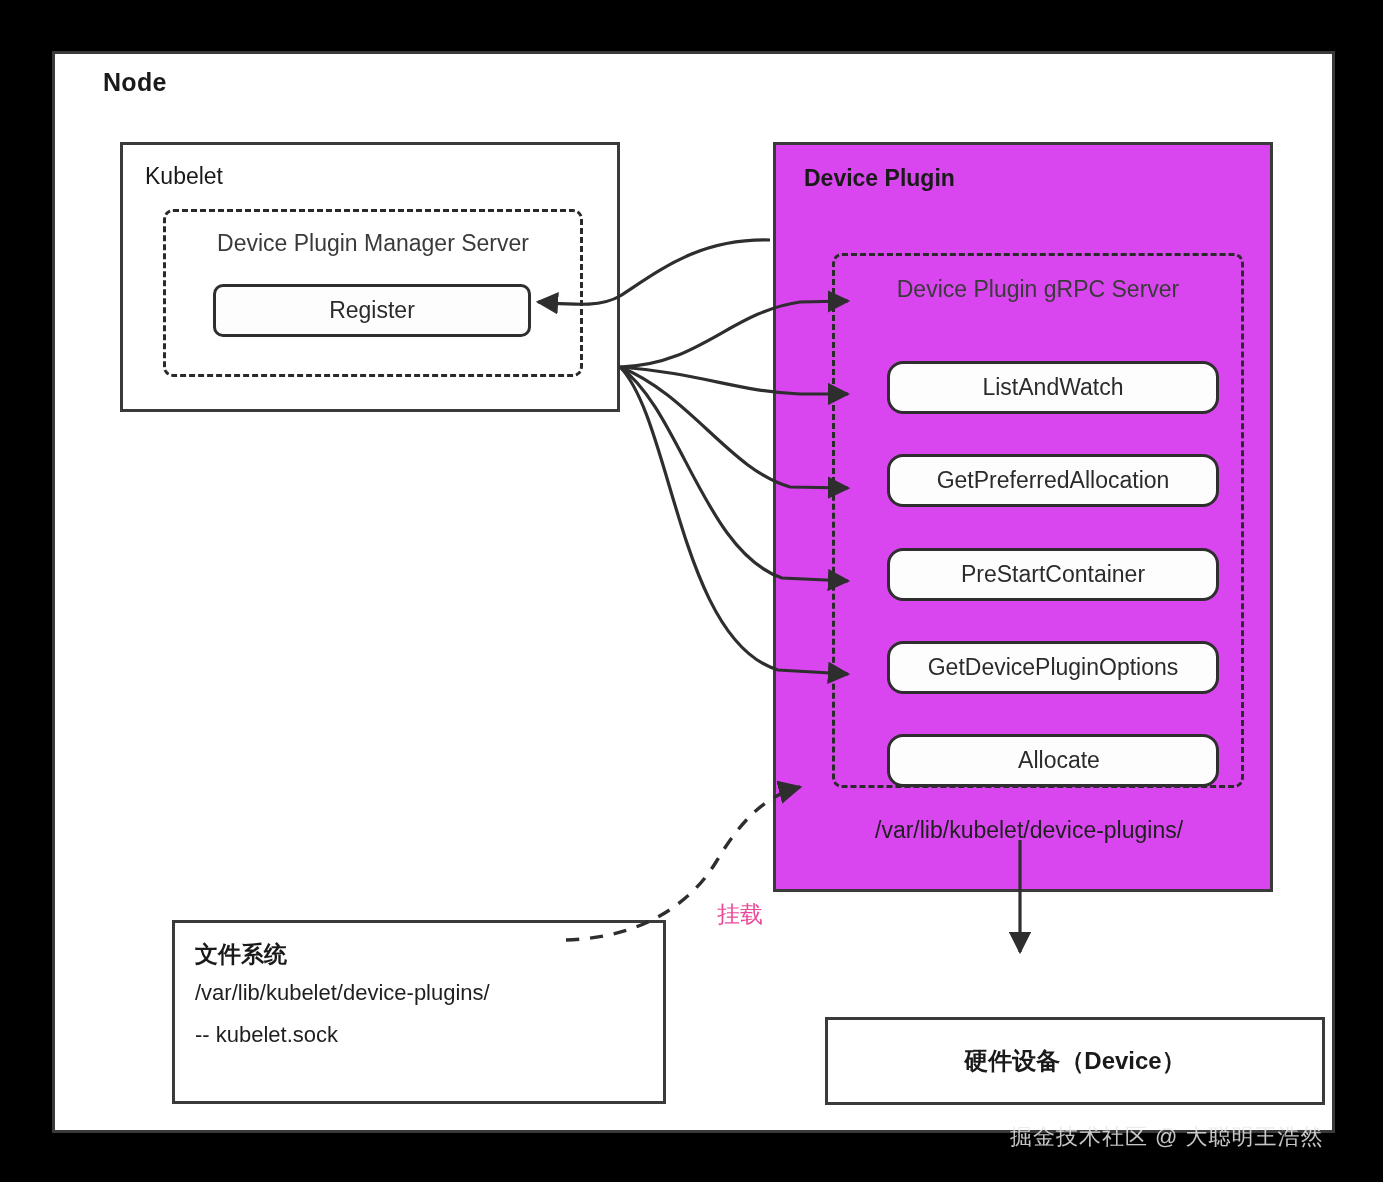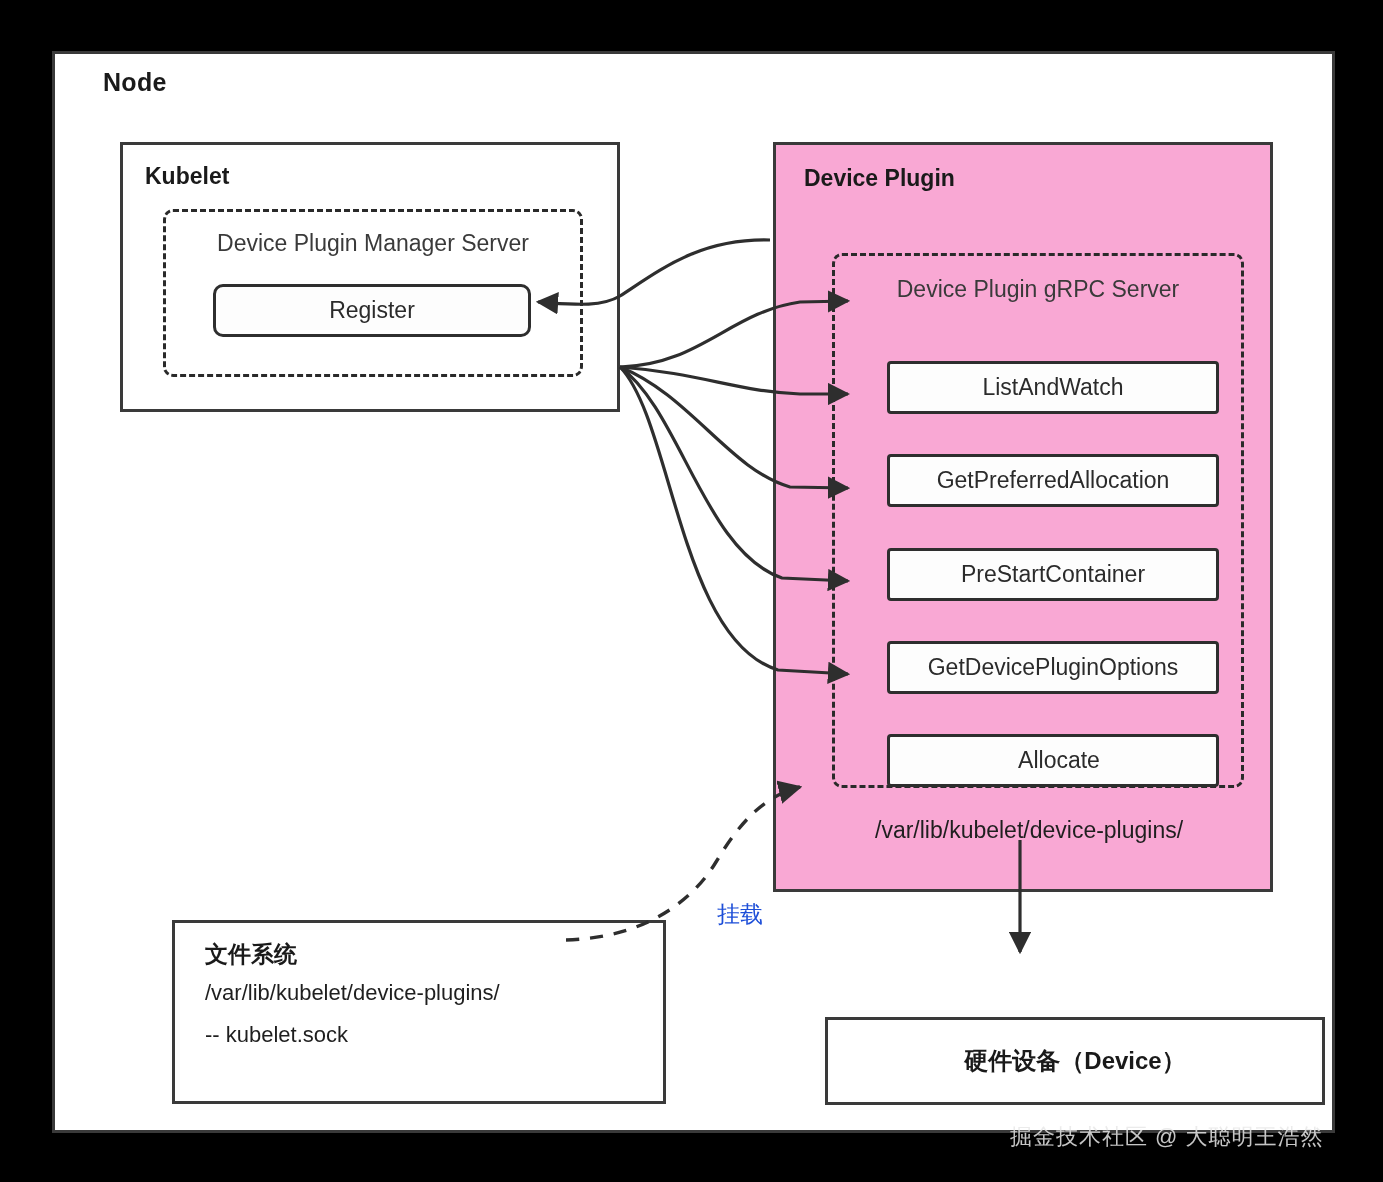--- a/index.html
+++ b/index.html
@@ -47,21 +47,21 @@
     height: 270px;
     border: 3px solid #3a3a3a;
     box-sizing: border-box;
     background: #ffffff;
   }
   .kubelet-title {
     position: absolute;
     left: 22px;
     top: 18px;
     font-size: 23px;
-    font-weight: bold;
+    font-weight: normal;
     color: #1a1a1a;
   }
   .dpms-dashed {
     position: absolute;
     left: 40px;
     top: 64px;
     width: 420px;
     height: 168px;
     border: 3px dashed #2a2a2a;
     border-radius: 10px;
@@ -95,21 +95,21 @@
   }
   
   .dp-box {
     position: absolute;
     left: 718px;
     top: 88px;
     width: 500px;
     height: 750px;
     border: 3px solid #3a3a3a;
     box-sizing: border-box;
-    background: #f9a8d4;
+    background: #d946ef;
   }
   .dp-title {
     position: absolute;
     left: 28px;
     top: 20px;
     font-size: 23px;
     font-weight: bold;
     color: #1a1a1a;
   }
   .grpc-dashed {
@@ -130,21 +130,21 @@
     text-align: center;
     font-size: 23px;
     color: #3a3a3a;
   }
   .method-btn {
     position: absolute;
     left: 52px;
     width: 332px;
     height: 53px;
     border: 3px solid #2e2e2e;
-    border-radius: 4px;
+    border-radius: 16px;
     box-sizing: border-box;
     display: flex;
     align-items: center;
     justify-content: center;
     font-size: 23px;
     color: #2b2b2b;
     background: #fdfdfd;
   }
   .dp-path {
     position: absolute;
@@ -157,21 +157,21 @@
   
   .fs-box {
     position: absolute;
     left: 117px;
     top: 866px;
     width: 494px;
     height: 184px;
     border: 3px solid #3a3a3a;
     box-sizing: border-box;
     background: #ffffff;
-    padding: 16px 22px 0 30px;
+    padding: 16px 22px 0 20px;
   }
   .fs-title {
     font-size: 23px;
     font-weight: bold;
     color: #1a1a1a;
     margin: 0 0 10px 0;
   }
   .fs-line {
     font-size: 22px;
     color: #1f1f1f;
@@ -194,21 +194,21 @@
     font-size: 24px;
     font-weight: bold;
     color: #1a1a1a;
   }
   
   .mount-label {
     position: absolute;
     left: 662px;
     top: 845px;
     font-size: 23px;
-    color: #1d4ed8;
+    color: #ec4899;
   }
   
   .watermark {
     position: absolute;
     left: 1010px;
     top: 1122px;
     font-size: 22px;
     color: #e8e8e8;
     opacity: 0.85;
     white-space: nowrap;

